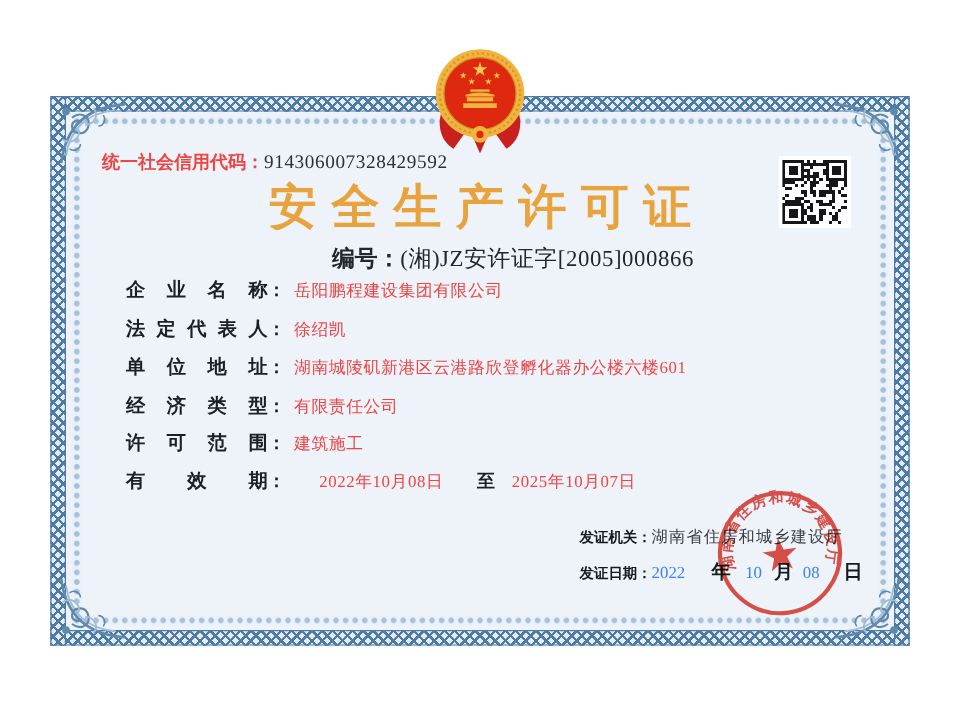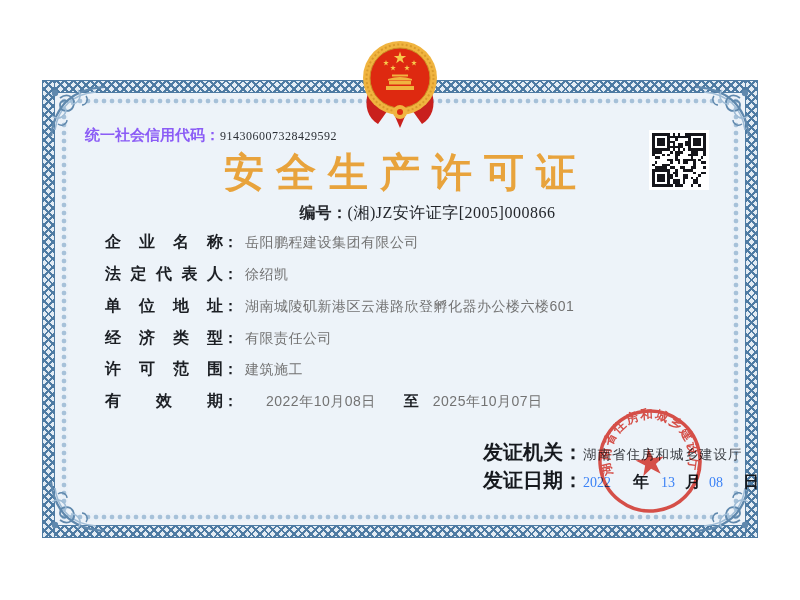--- a/index.html
+++ b/index.html
@@ -22,46 +22,46 @@
   .band-dot{position:absolute;background-color:#eaf1f8;
     background-image:radial-gradient(circle at 4px 4px, var(--border-light,#a6c1d9) 2px, transparent 2.7px);
     background-size:8px 8px;}
   .bd-top{left:60px;top:97px;width:680px;height:8px;}
   .bd-bottom{left:60px;top:513px;width:680px;height:8px;}
   .bd-left{left:60px;top:97px;width:8px;height:424px;}
   .bd-right{left:732px;top:97px;width:8px;height:424px;}
   .corners{position:absolute;left:42px;top:80px;width:716px;height:458px;pointer-events:none;}
 
   .credit-line{position:absolute;left:85px;top:126px;font-size:15px;color:#22262b;white-space:nowrap;}
-  .credit-line .lbl{font-weight:700;color:#8b5cf6;}
-  .credit-line .val{font-family:"Liberation Serif","DejaVu Serif",serif;font-size:12px;
+  .credit-line .lbl{font-weight:700;color:#ef4444;}
+  .credit-line .val{font-family:"Liberation Serif","DejaVu Serif",serif;font-size:16px;
                     letter-spacing:0.5px;color:#2b2f35;}
   .cert-title{position:absolute;left:42px;top:145px;width:716px;text-align:center;
     font-size:40px;font-weight:700;color:var(--title-gold,#e8a33c);
     letter-spacing:12px;text-indent:12px;white-space:nowrap;}
   .number-line{position:absolute;left:42px;top:203px;width:716px;text-align:center;
-    text-indent:55px;font-size:16px;white-space:nowrap;color:#23262b;}
+    text-indent:55px;font-size:19px;white-space:nowrap;color:#23262b;}
   .number-line .lbl{font-weight:700;}
   .number-line .val{font-family:"Liberation Serif","DejaVu Serif",serif;letter-spacing:0.5px;}
 
   .qr-box{position:absolute;left:649px;top:130px;width:60px;height:60px;background:#fff;
           display:flex;align-items:center;justify-content:center;}
 
   .row{position:absolute;left:105px;height:20px;white-space:nowrap;}
   .row-label{display:inline-flex;justify-content:space-between;width:118px;
     font-weight:700;font-size:16px;color:#1c1f24;vertical-align:middle;}
   .row-colon{font-weight:700;font-size:15px;color:#1c1f24;vertical-align:middle;}
-  .row-value{font-family:Liberation Sans, sans-serif;font-size:14px;
-    color:#737373;margin-left:7px;vertical-align:middle;letter-spacing:0.5px;}
+  .row-value{font-family:Liberation Serif, serif;font-size:14px;
+    color:#ef4444;margin-left:7px;vertical-align:middle;letter-spacing:0.5px;}
   .validity .row-value{margin-left:28px;}
   .validity .to{margin-left:28px;margin-right:14px;font-weight:700;font-size:15px;
     font-family:"Liberation Sans",sans-serif;color:#1c1f24;}
 
   .issue-row{position:absolute;left:483px;white-space:nowrap;}
-  .issue-row .lbl{font-weight:700;font-size:20px;color:#16191e;}
+  .issue-row .lbl{font-weight:700;font-size:12px;color:#16191e;}
   .issue-row .val{font-family:"Liberation Serif","DejaVu Serif",serif;font-size:13.5px;
     color:#3a3d42;letter-spacing:1px;}
   .date-digit{font-family:"Liberation Serif","DejaVu Serif",serif;font-size:14px;color:#3b82f6;}
   .date-char{font-weight:700;font-size:16px;color:#16191e;}
 
   .seal{position:absolute;left:594px;top:405px;width:112px;height:112px;
         mix-blend-mode:multiply;opacity:0.88;transform:rotate(-8deg);}
   .footer-line{position:absolute;right:46px;top:546px;font-size:10px;
     font-family:"Liberation Serif","DejaVu Serif",serif;color:#3a3d42;letter-spacing:1.5px;}
   .emblem{position:absolute;left:356px;top:36px;width:88px;height:94px;}
@@ -412,21 +412,21 @@
         <span>有</span>
         <span>效</span>
         <span>期</span>
       </span><span class="row-colon">：</span><span class="row-value">2022年10月08日</span><span class="to">至</span><span class="row-value" style="margin-left:0">2025年10月07日</span>
   </div>
 
   <div class="issue-row" style="top:439px">
     <span class="lbl">发证机关：</span><span class="val">湖南省住房和城乡建设厅</span>
   </div>
   <div class="issue-row" style="top:467px">
-    <span class="lbl">发证日期：</span><span class="date-digit">2022</span><span class="date-char" style="margin-left:22px">年</span><span class="date-digit" style="margin-left:12px">13</span><span class="date-char" style="margin-left:10px">月</span><span class="date-digit" style="margin-left:8px">08</span><span class="date-char" style="margin-left:20px">日</span>
+    <span class="lbl">发证日期：</span><span class="date-digit">2022</span><span class="date-char" style="margin-left:22px">年</span><span class="date-digit" style="margin-left:12px">10</span><span class="date-char" style="margin-left:10px">月</span><span class="date-digit" style="margin-left:8px">08</span><span class="date-char" style="margin-left:20px">日</span>
   </div>
 
   <svg class="seal" viewBox="0 0 112 112">
     <defs>
       <path id="sealArc" d="M 18,66 A 40,40 0 1 1 94,66" fill="none"></path>
     </defs>
     <circle cx="56" cy="56" r="50" fill="none" stroke="#e23b31" stroke-width="3.5"></circle>
     <polygon points="0,-1 0.2245,-0.309 0.951,-0.309 0.3633,0.118 0.5878,0.809 0,0.382 -0.5878,0.809 -0.3633,0.118 -0.951,-0.309 -0.2245,-0.309" transform="translate(56,58) scale(15)" fill="#e23b31"></polygon>
     <text font-size="12.5" fill="#e23b31" letter-spacing="1.5" font-family="Liberation Sans, sans-serif" font-weight="700">
       <textPath href="#sealArc" startOffset="2">湖南省住房和城乡建设厅</textPath>

